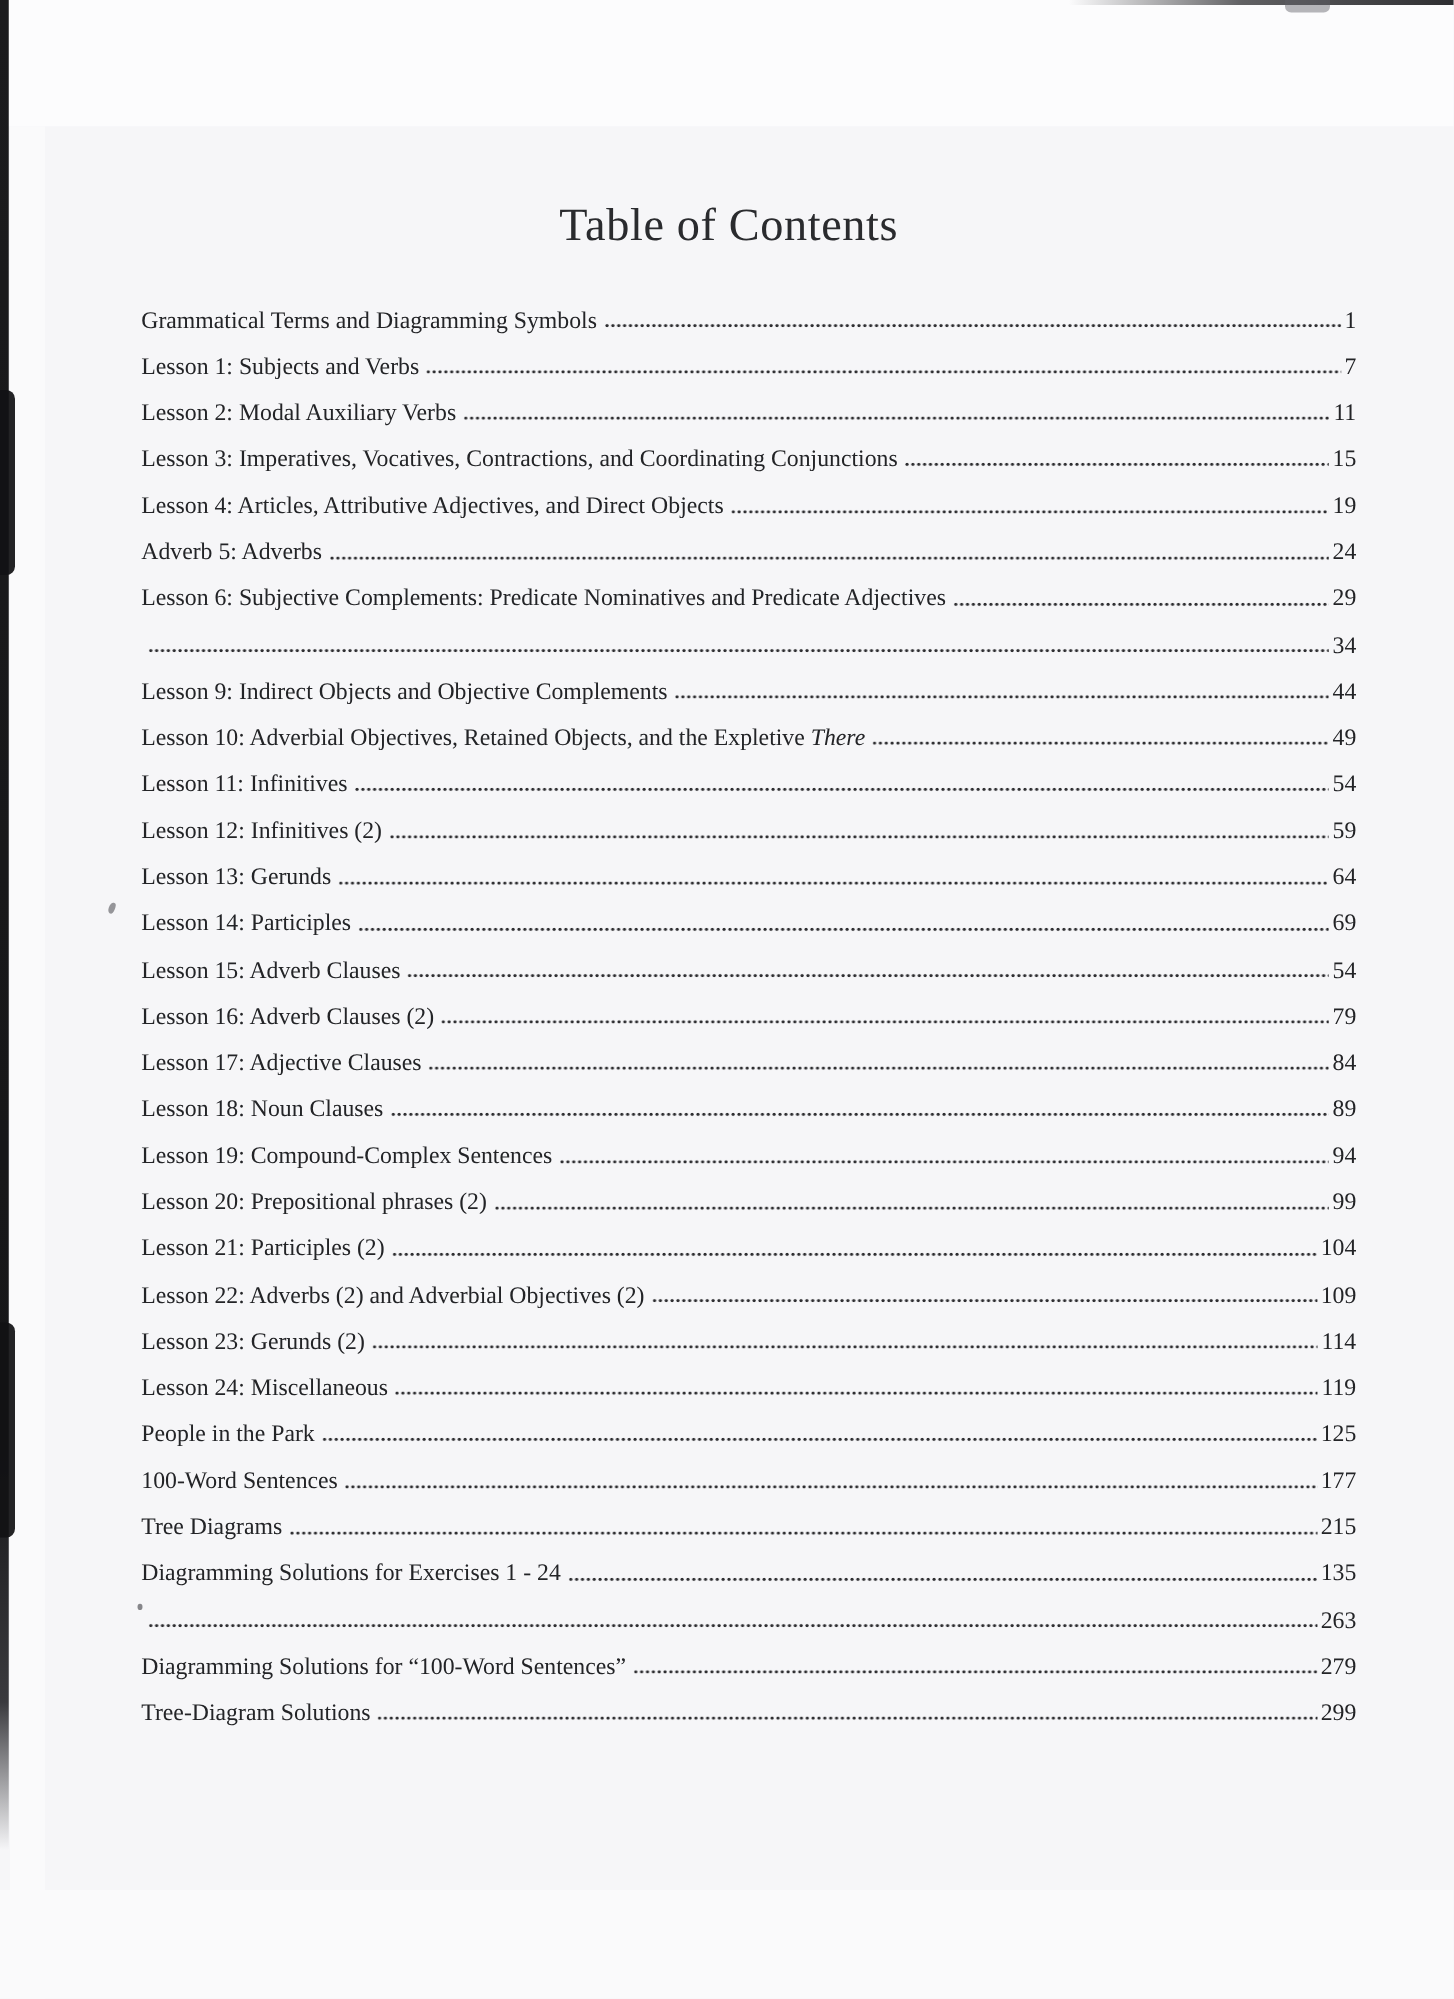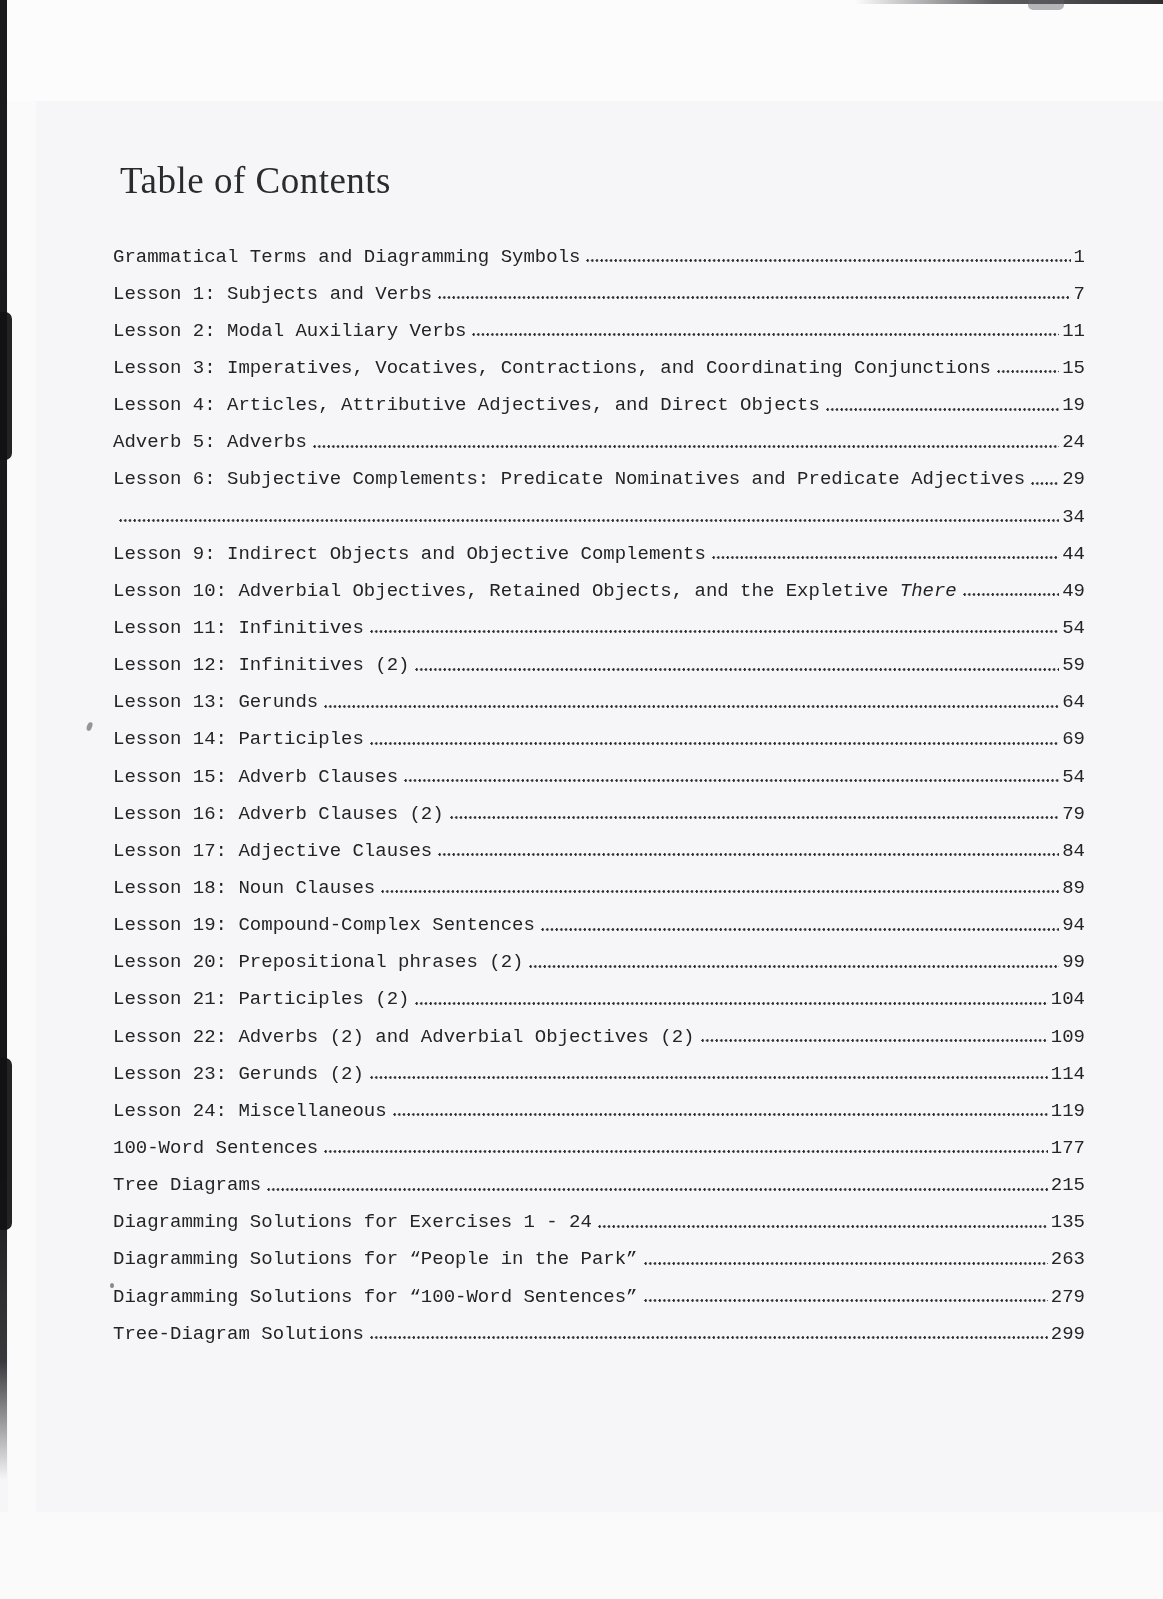--- a/index.html
+++ b/index.html
@@ -47,27 +47,28 @@
     position: absolute; left: 87px; top: 722px; width: 5px; height: 9px;
     background: rgba(70,70,75,0.55); border-radius: 60% 40% 50% 50%;
     transform: rotate(18deg);
   }
   .speck-b {
     position: absolute; left: 110px; top: 1283px; width: 4px; height: 5px;
     background: rgba(60,60,65,0.6); border-radius: 50%;
   }
   
   .page-title {
-    position: absolute; left: 120px; top: 157px; width: 972px;
+    position: absolute; left: 97px; top: 157px; width: 972px;
+    text-align: center;
     font-size: 37px; line-height: 48px;
     letter-spacing: 0.5px;
     color: #2a2b2e;
   }
   .toc-list {
-    position: absolute; left: 113px; top: 238px; width: 972px; font-family: Liberation Mono, monospace;
+    position: absolute; left: 113px; top: 238px; width: 972px;
   }
   .toc-row {
     height: 37.15px;
     display: flex; align-items: center;
     font-size: 19px;
     color: #232427;
   }
   .toc-label { white-space: pre; }
   .toc-label.italic { font-style: italic; }
   .leader {
@@ -211,36 +212,40 @@
       <span class="toc-label">Lesson 23: Gerunds (2)</span>
       <span class="leader"></span>
       <span class="toc-page">114</span>
     </div>
     <div class="toc-row">
       <span class="toc-label">Lesson 24: Miscellaneous</span>
       <span class="leader"></span>
       <span class="toc-page">119</span>
     </div>
     <div class="toc-row">
+      <span class="toc-label">People in the Park</span>
+      <span class="leader"></span>
+      <span class="toc-page">125</span>
+    </div>
+    <div class="toc-row">
       <span class="toc-label">100-Word Sentences</span>
       <span class="leader"></span>
       <span class="toc-page">177</span>
     </div>
     <div class="toc-row">
       <span class="toc-label">Tree Diagrams</span>
       <span class="leader"></span>
       <span class="toc-page">215</span>
     </div>
     <div class="toc-row">
       <span class="toc-label">Diagramming Solutions for Exercises 1 - 24</span>
       <span class="leader"></span>
       <span class="toc-page">135</span>
     </div>
     <div class="toc-row">
-      <span class="toc-label">Diagramming Solutions for “People in the Park”</span>
       <span class="leader"></span>
       <span class="toc-page">263</span>
     </div>
     <div class="toc-row">
       <span class="toc-label">Diagramming Solutions for “100-Word Sentences”</span>
       <span class="leader"></span>
       <span class="toc-page">279</span>
     </div>
     <div class="toc-row">
       <span class="toc-label">Tree-Diagram Solutions</span>

